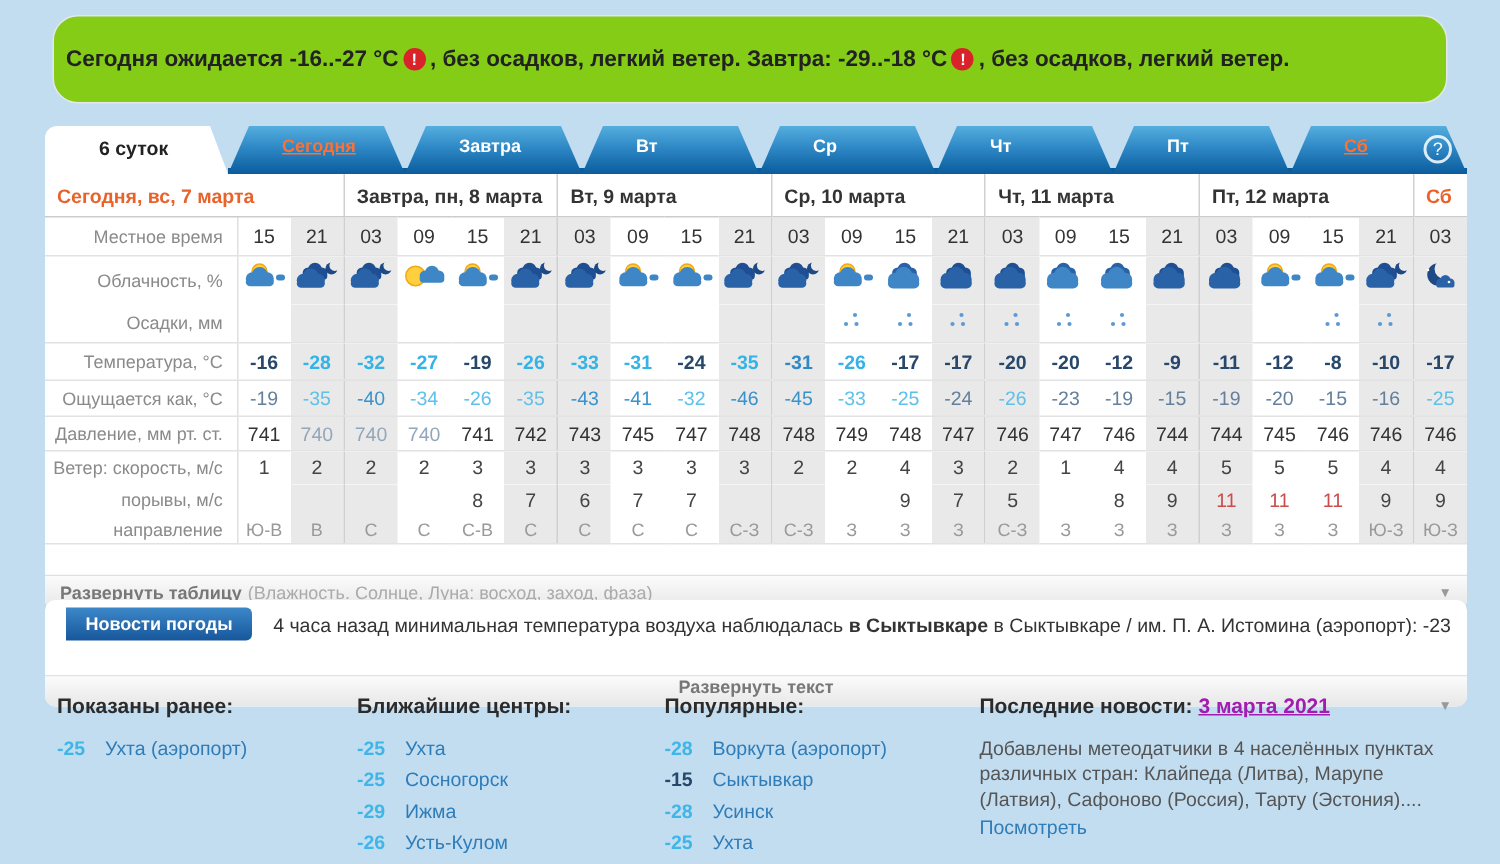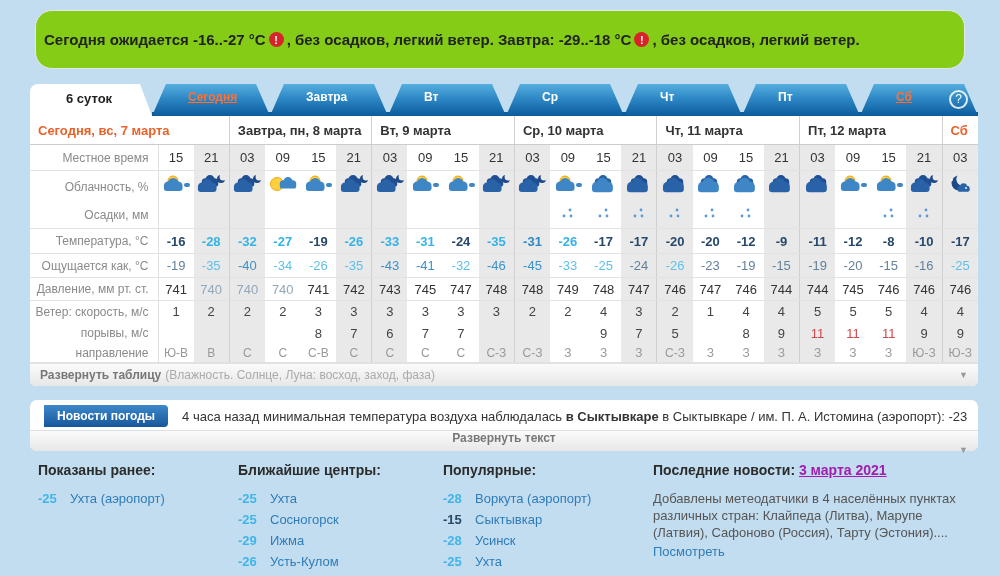--- a/index.html
+++ b/index.html
@@ -41,21 +41,21 @@
   tr.rt{height:26px;color:#333;} tr.rc{height:32px;} tr.rp{height:26px;padding-left:11px;}
   tr.rtm{height:25px;} tr.rf{height:24px;} tr.rpr{height:23px;color:#333;}
   tr.rs{height:22px;color:#444;} tr.rg{height:21px;color:#444;}
   tr.rd{height:19px;margin-left:12px;} tr.rd td{font-size:12px;color:#999;}
   .tc1{color:#27486b;font-weight:bold;} .tc2{color:#36b3e6;font-weight:bold;}
   .tc3{color:#2f89c5;font-weight:bold;}
   .fc1{color:#64809c;} .fc2{color:#5fc0ea;} .fc3{color:#3a92cc;}
   .pm{color:#93a7ba;} .gr{color:#cc4b4b;}
   .expbar{height:22px;display:flex;align-items:center;padding:0 10px;cursor:pointer;
           background:linear-gradient(#fbfbfb,#e7e7e7);border-top:1px solid #e0e0e0;
-          border-radius:0 0 6px 6px;font-size:12px;}
+          border-radius:0 0 6px 6px;font-size:12px;margin-top:20px;}
   .expbar b{color:#777;} .expbar .hint{color:#aaa;margin-left:4px;}
   .arrow{margin-left:auto;color:#999;font-size:9px;}
   
   .newsbox{position:absolute;left:30px;top:400px;width:948px;background:#fff;border-radius:7px;}
   .newsrow{min-height:28px;display:flex;align-items:center;padding:2px 8px 0 14px;}
   .badge{background:linear-gradient(#3c88c8,#17579c);border-radius:0 4px 4px 0;color:#fff;
          font-weight:bold;font-size:12px;padding:4px 13px;cursor:pointer;flex:0 0 auto;}
   .newstext{margin-left:14px;font-size:13px;color:#333;white-space:nowrap;overflow:hidden;}
   
   .footer{position:absolute;left:38px;top:462px;right:22px;display:flex;}

